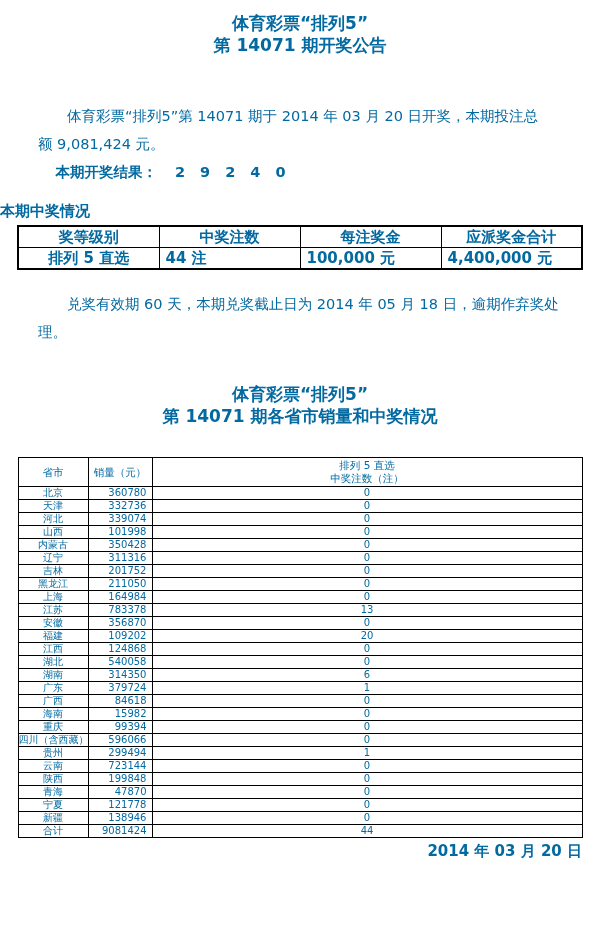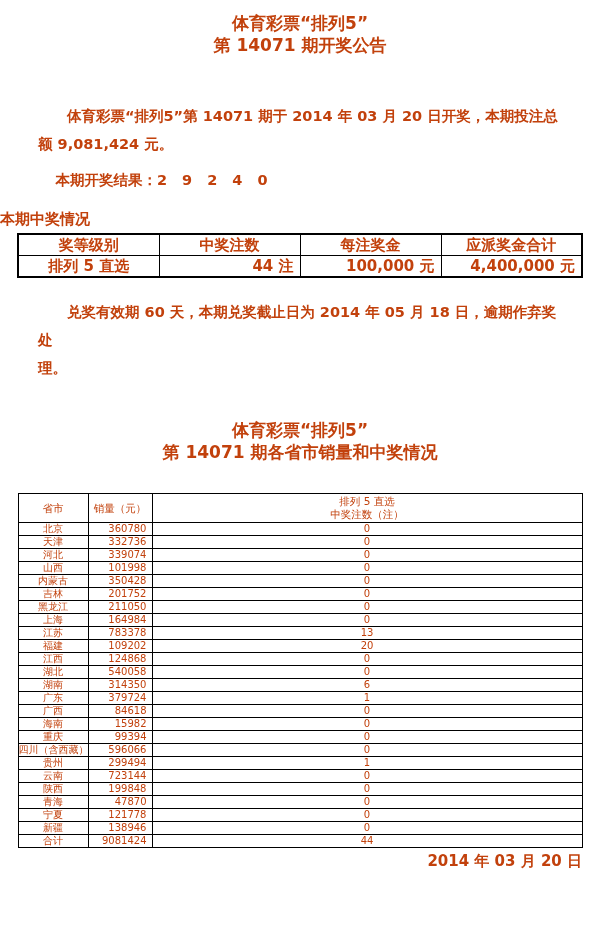--- a/index.html
+++ b/index.html
@@ -1,57 +1,58 @@
 <!DOCTYPE html>
 <html><head>
 <meta charset="utf-8">
 <style>
   html, body { margin: 0; padding: 0; background: #fff; }
   .page {
     position: relative;
     width: 600px;
     height: 929px;
     background: #ffffff;
-    color: #c2410c;
+    color: #0369a1;
     font-family: "DejaVu Sans", sans-serif;
     overflow: hidden;
   }
   
   .doc-title {
     padding-top: 12px;
     text-align: center;
     font-size: 17px;
     font-weight: bold;
     line-height: 22px;
   }
   .doc-title2 {
     margin-top: 37px;
     text-align: center;
     font-size: 17px;
     font-weight: bold;
     line-height: 22px;
   }
   
   .para {
-    margin: 8px 38px;
+    margin: 0 38px;
     font-size: 14.5px;
-    font-weight: bold;
+    font-weight: normal;
     line-height: 28px;
   }
   .para .indent { text-indent: 2em; }
   .intro { margin-top: 46px; }
   .redeem { margin-top: 20px; }
   .result-line {
     margin: 0 38px;
     font-size: 14.5px;
     font-weight: bold;
     line-height: 28px;
     text-indent: 1.2em;
   }
   .result-numbers {
+    margin-left: 18px;
     letter-spacing: 5px;
     font-weight: bold;
   }
   
   .t1-caption {
     margin-top: 16px;
     text-align: left;
     font-size: 15px;
     font-weight: bold;
     line-height: 18px;
@@ -67,21 +68,21 @@
   }
   .table1 th, .table1 td {
     border: 1px solid #000;
     height: 20px;
     padding: 0 6px;
     overflow: hidden;
     white-space: nowrap;
   }
   .table1 th { text-align: center; font-weight: bold; }
   .table1 td.c0 { text-align: center; }
-  .table1 td.c1, .table1 td.c2, .table1 td.c3 { text-align: right; }
+  .table1 td.c1, .table1 td.c2, .table1 td.c3 { }
   .table1 col { width: 141px; }
   
   .table2 {
     margin: 30px auto 0 auto;
     width: 564px;
     border: 1.5px solid #000;
     font-size: 10px;
     font-weight: normal;
   }
   .table2 th, .table2 td {
@@ -206,40 +207,50 @@
           <td class="c0">山西</td>
           <td class="c1">101998</td>
           <td class="c2">0</td>
         </tr>
         <tr>
           <td class="c0">内蒙古</td>
           <td class="c1">350428</td>
           <td class="c2">0</td>
         </tr>
         <tr>
+          <td class="c0">辽宁</td>
+          <td class="c1">311316</td>
+          <td class="c2">0</td>
+        </tr>
+        <tr>
           <td class="c0">吉林</td>
           <td class="c1">201752</td>
           <td class="c2">0</td>
         </tr>
         <tr>
           <td class="c0">黑龙江</td>
           <td class="c1">211050</td>
           <td class="c2">0</td>
         </tr>
         <tr>
           <td class="c0">上海</td>
           <td class="c1">164984</td>
           <td class="c2">0</td>
         </tr>
         <tr>
           <td class="c0">江苏</td>
           <td class="c1">783378</td>
           <td class="c2">13</td>
         </tr>
         <tr>
+          <td class="c0">安徽</td>
+          <td class="c1">356870</td>
+          <td class="c2">0</td>
+        </tr>
+        <tr>
           <td class="c0">福建</td>
           <td class="c1">109202</td>
           <td class="c2">20</td>
         </tr>
         <tr>
           <td class="c0">江西</td>
           <td class="c1">124868</td>
           <td class="c2">0</td>
         </tr>
         <tr>

